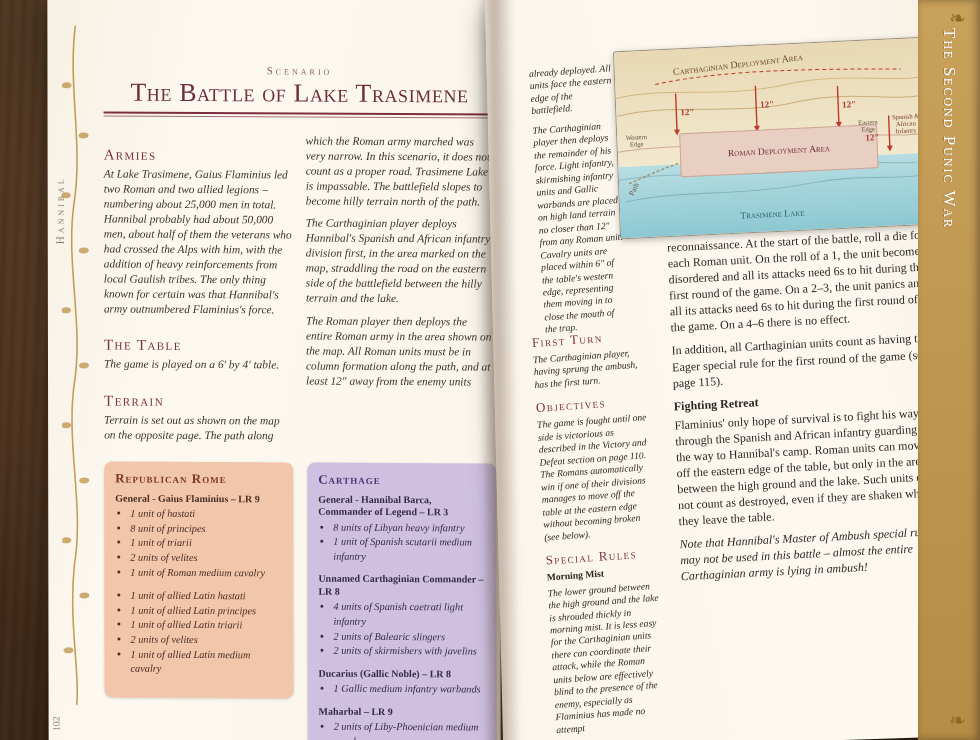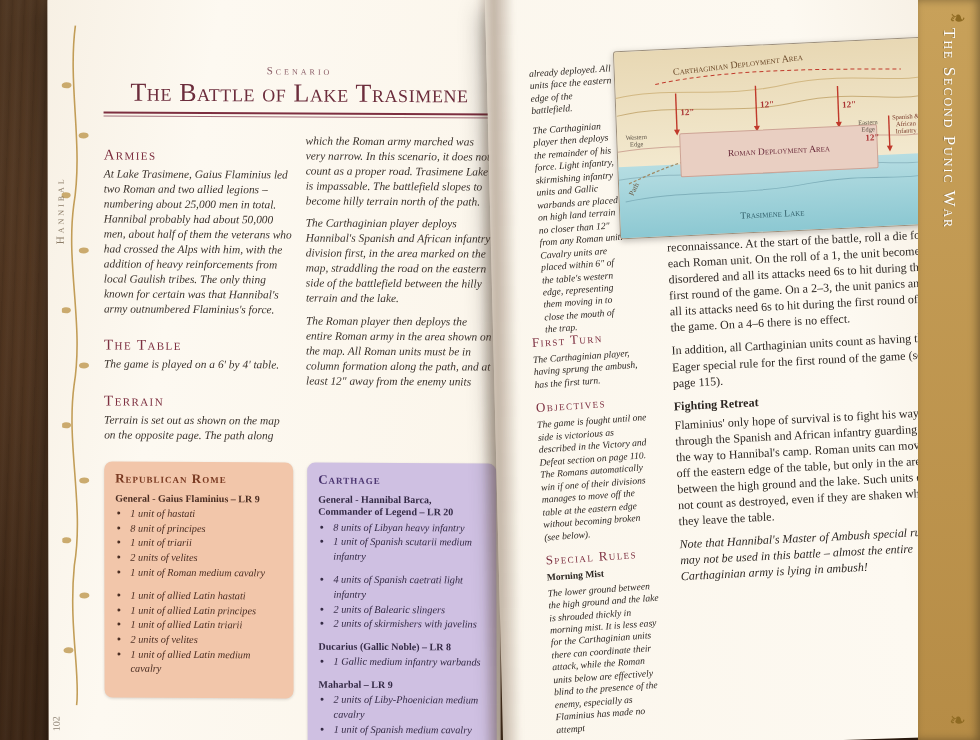--- a/index.html
+++ b/index.html
@@ -242,28 +242,29 @@
               <li>2 units of velites</li>
               <li>1 unit of allied Latin medium cavalry</li>
             </ul>
           </div>
         </div>
 
         <div class="armybox box-carth" style="width:188px;">
           <h3>Carthage</h3>
 
           <div class="unitgroup">
-            <div class="leader">General - Hannibal Barca, Commander of Legend – LR 20</div>
+            <div class="leader">General - Hannibal Barca, Commander of Legend – LR 3</div>
             <ul>
               <li>8 units of Libyan heavy infantry</li>
               <li>1 unit of Spanish scutarii medium infantry</li>
             </ul>
           </div>
 
           <div class="unitgroup">
+            <div class="leader">Unnamed Carthaginian Commander – LR 8</div>
             <ul>
               <li>4 units of Spanish caetrati light infantry</li>
               <li>2 units of Balearic slingers</li>
               <li>2 units of skirmishers with javelins</li>
             </ul>
           </div>
 
           <div class="unitgroup">
             <div class="leader">Ducarius (Gallic Noble) – LR 8</div>
             <ul>

